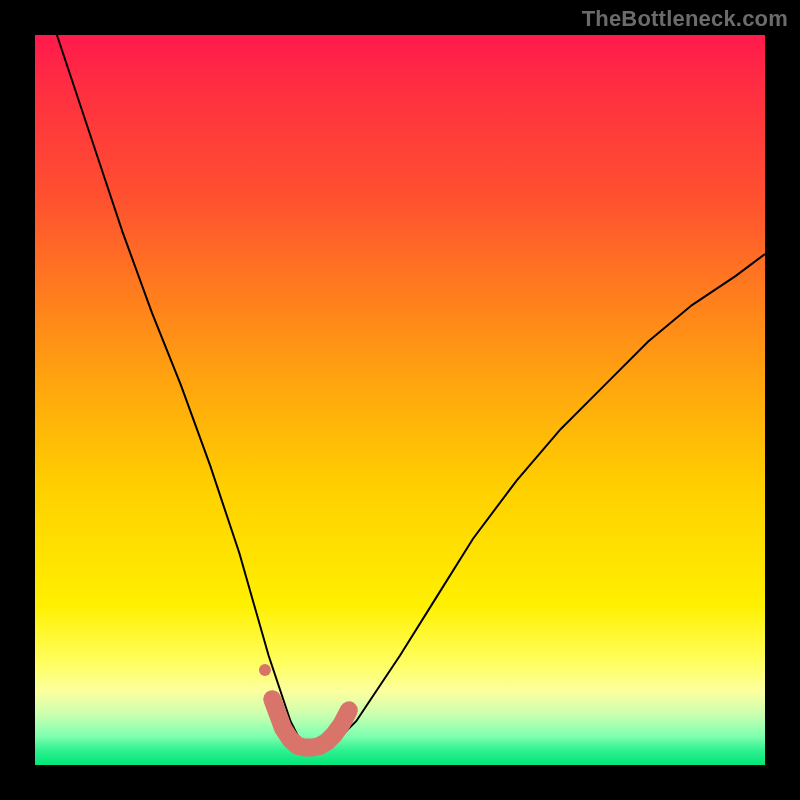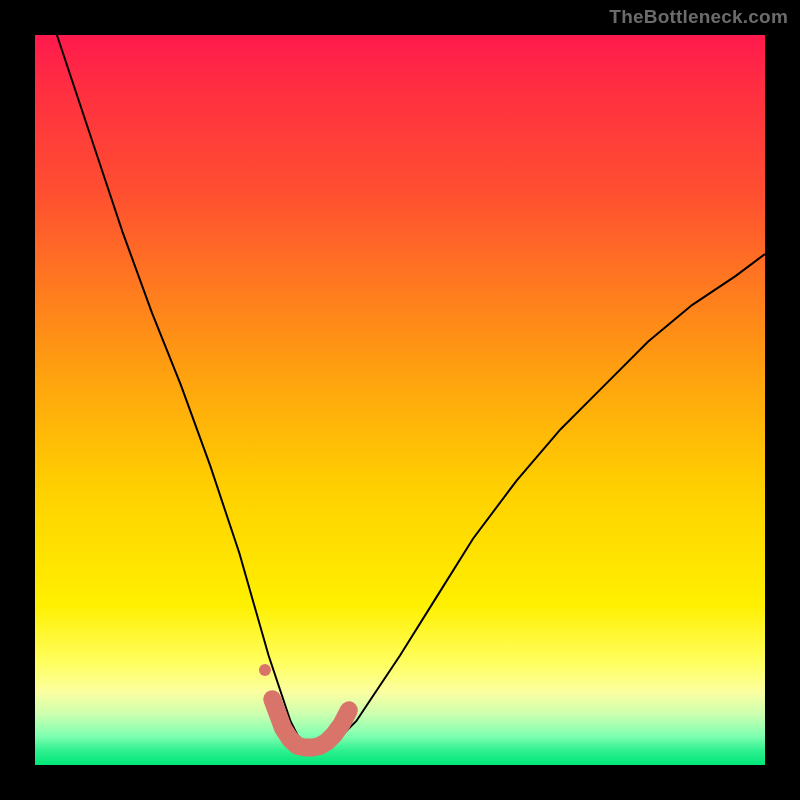--- a/index.html
+++ b/index.html
@@ -38,21 +38,21 @@
       #80ffb0 96%,
       #30f090 98%,
       #00e878 100%);
     overflow: hidden;
   }
   .watermark {
     position: absolute;
     top: 6px;
     right: 12px;
     font-family: Arial, Helvetica, sans-serif;
-    font-size: 19px;
+    font-size: 22px;
     font-weight: 600;
     color: #6b6b6b;
     letter-spacing: 0.2px;
   }
   svg.curve {
     position: absolute;
     top: 0;
     left: 0;
     width: 730px;
     height: 730px;

